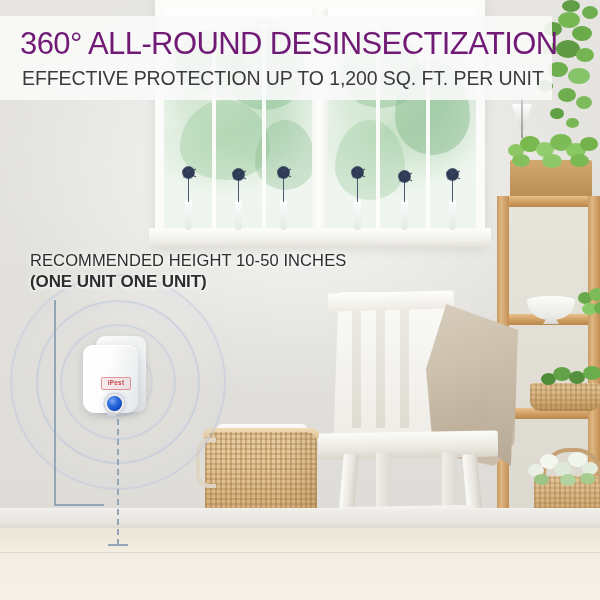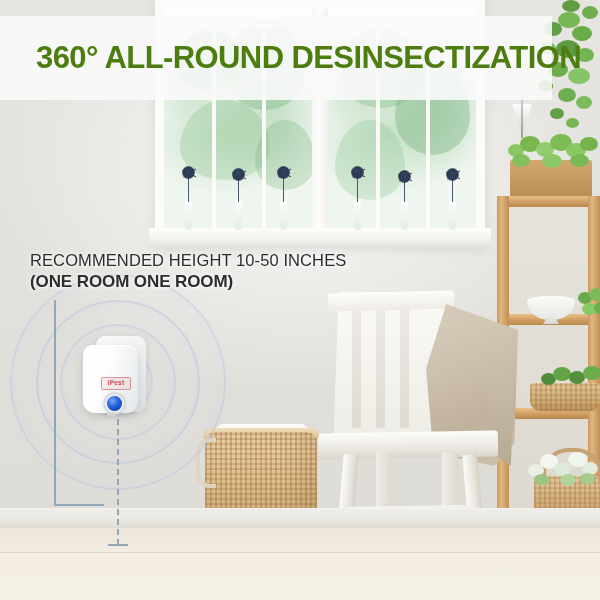--- a/index.html
+++ b/index.html
@@ -302,23 +302,23 @@
     line-height:21px;margin-top:1px;
   }
 
   
   .banner{
     position:absolute;left:0px;top:16px;width:552px;height:84px;
     background:rgba(250,250,249,.90);
     display:flex;flex-direction:column;justify-content:center;
   }
   .banner h1{
-    margin:16px;padding:0 0 0 20px;
-    color:#4d7c0f;
-    font-size:31px;font-weight:bold;letter-spacing:-.6px;
+    margin:0;padding:0 0 0 20px;
+    color:#701a75;
+    font-size:31px;font-weight:normal;letter-spacing:-.6px;
     line-height:36px;white-space:nowrap;
   }
   .banner h2{
     margin:0;padding:4px 0 0 22px;
     color:#3b3b3b;
     font-size:19.5px;font-weight:400;letter-spacing:-.1px;
     line-height:24px;white-space:nowrap;
   }
 </style>
 </head>
@@ -494,20 +494,21 @@
     <div class="device-back"></div>
     <div class="device-front">
       <div class="brand">iPest</div>
       <div class="led"></div>
     </div>
     <div class="prong"></div>
   </div>
 
   <div class="callout">
     <div class="l1">RECOMMENDED HEIGHT 10-50 INCHES</div>
-    <div class="l2">(ONE ROOM ONE ROOM)</div>
+    <div class="l2">(ONE UNIT ONE UNIT)</div>
   </div>
 
   <div class="banner">
     <h1>360° ALL-ROUND DESINSECTIZATION</h1>
+    <h2>EFFECTIVE PROTECTION UP TO 1,200 SQ. FT. PER UNIT</h2>
   </div>
 
 </div>
 
 </body></html>

